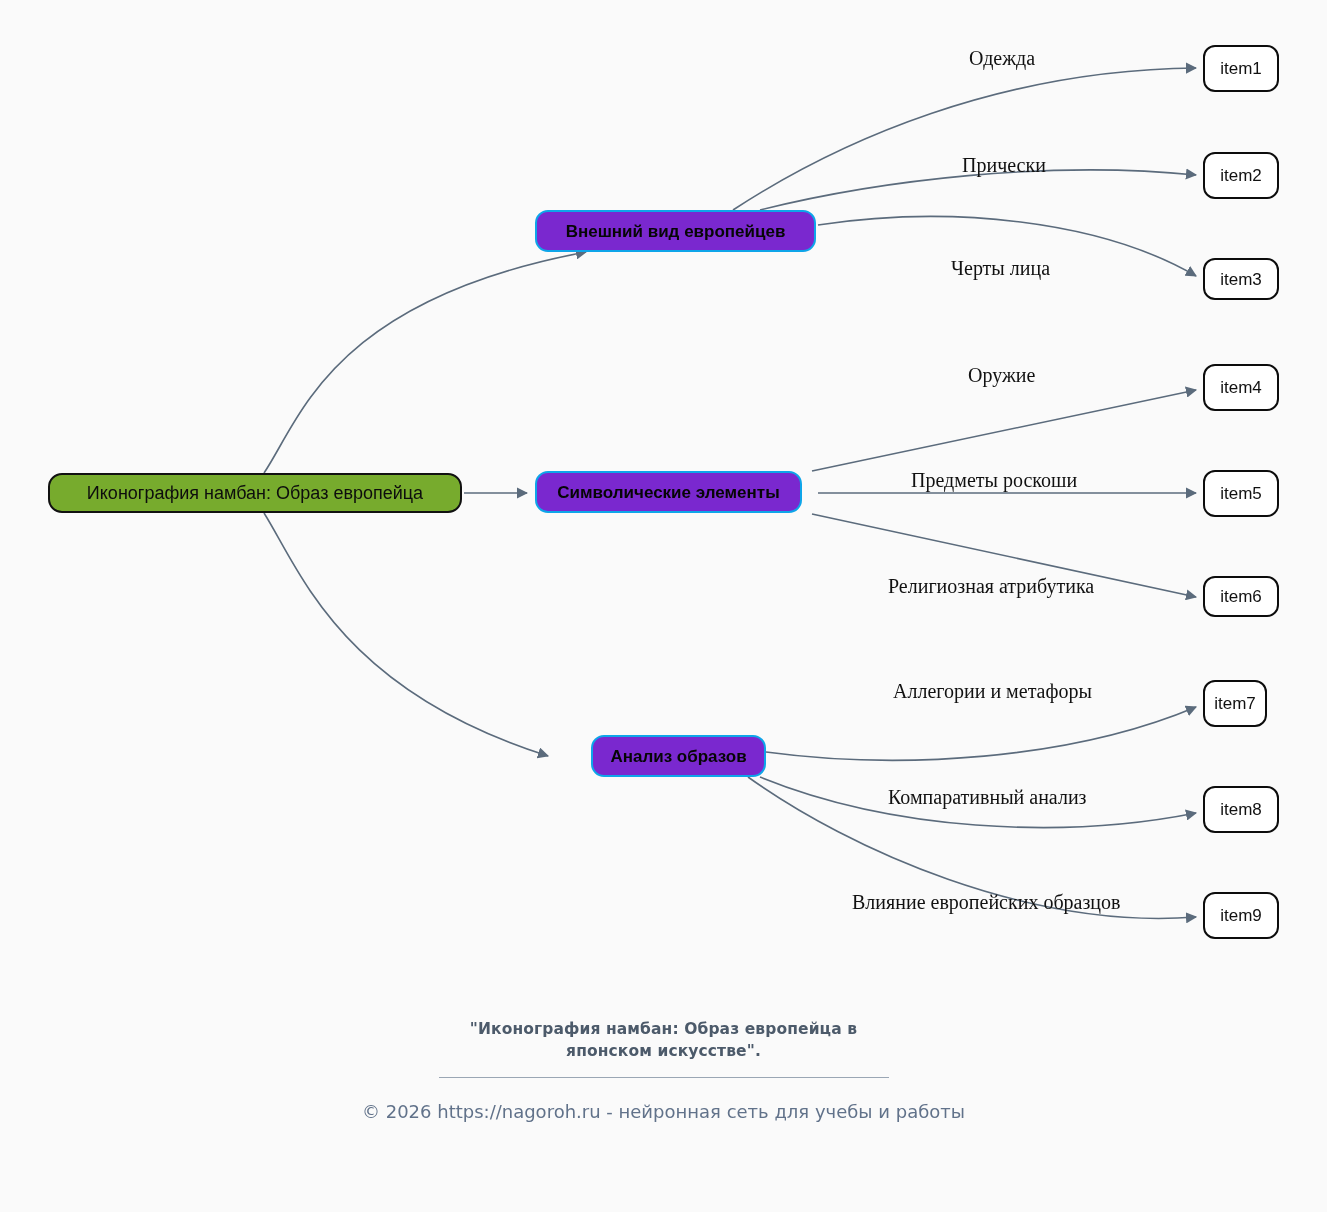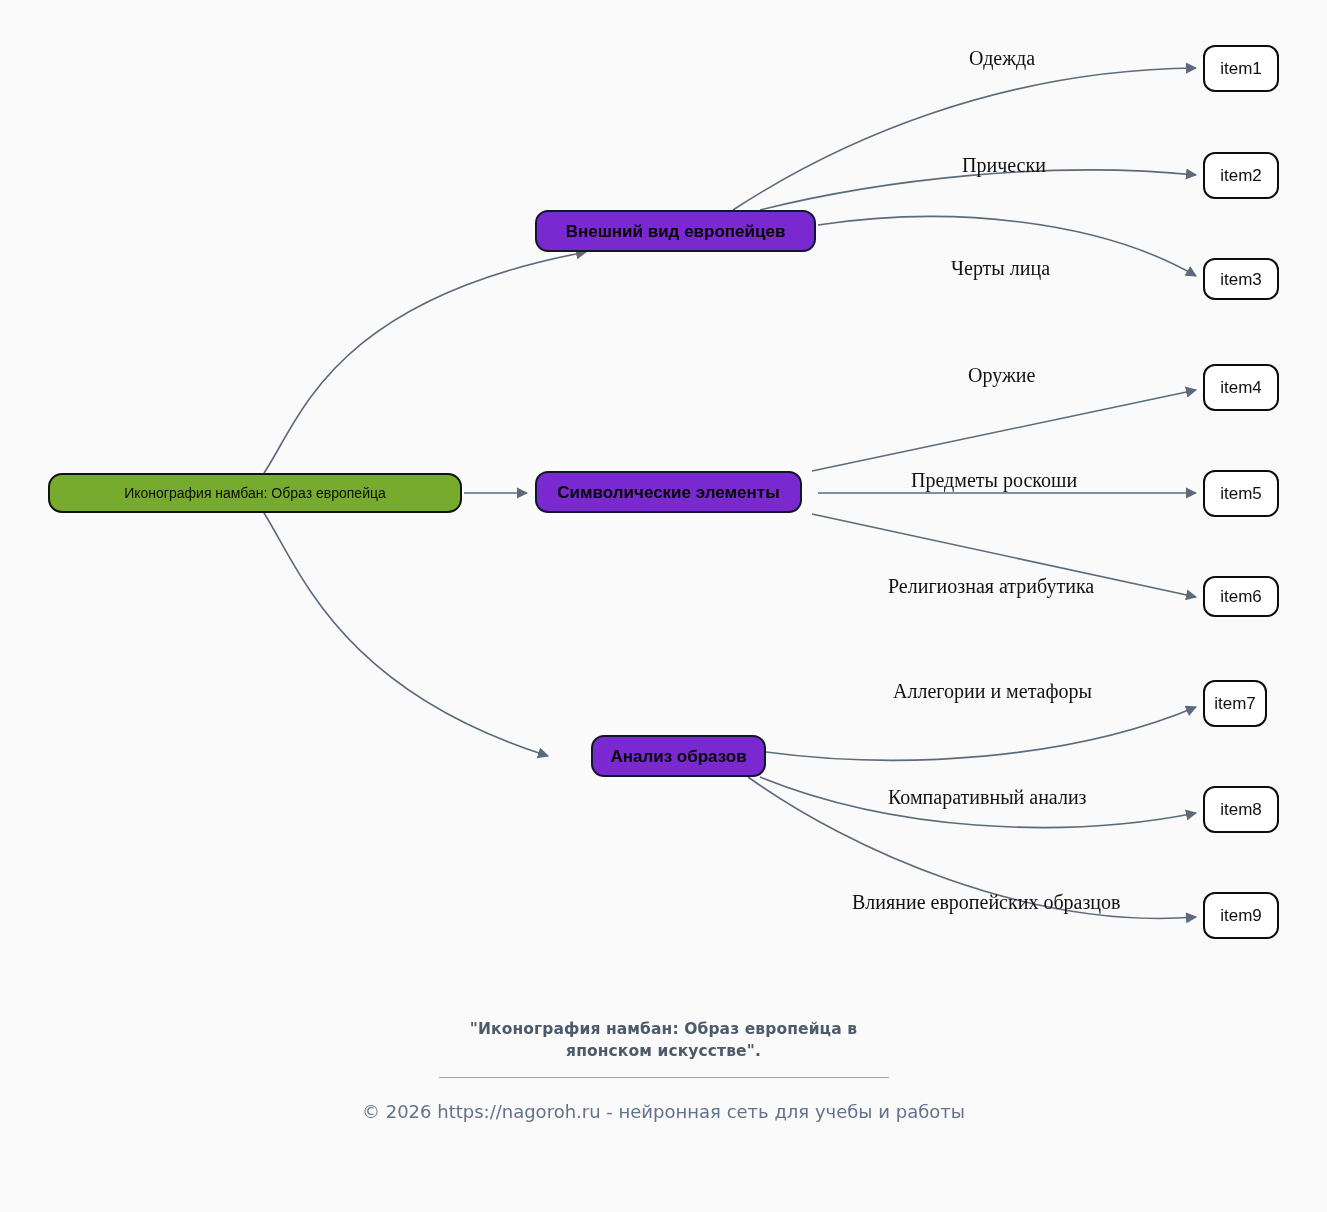--- a/index.html
+++ b/index.html
@@ -34,27 +34,27 @@
     justify-content: center;
     white-space: nowrap;
     line-height: 1;
   }
 
   .node-root {
     background: #77ab2d;
     border: 2px solid #111111;
     border-radius: 14px;
     color: #0d0d0d;
-    font-size: 14px;
+    font-size: 18px;
     padding: 0 14px;
   }
 
   .node-branch {
     background: #7a28cf;
-    border: 2px solid #0f172a;
+    border: 2px solid #0ea5e9;
     border-radius: 13px;
     color: #060606;
     font-size: 17px;
     font-weight: 600;
     padding: 0 14px;
   }
 
   .node-leaf {
     background: #ffffff;
     border: 2px solid #0c0c0c;

